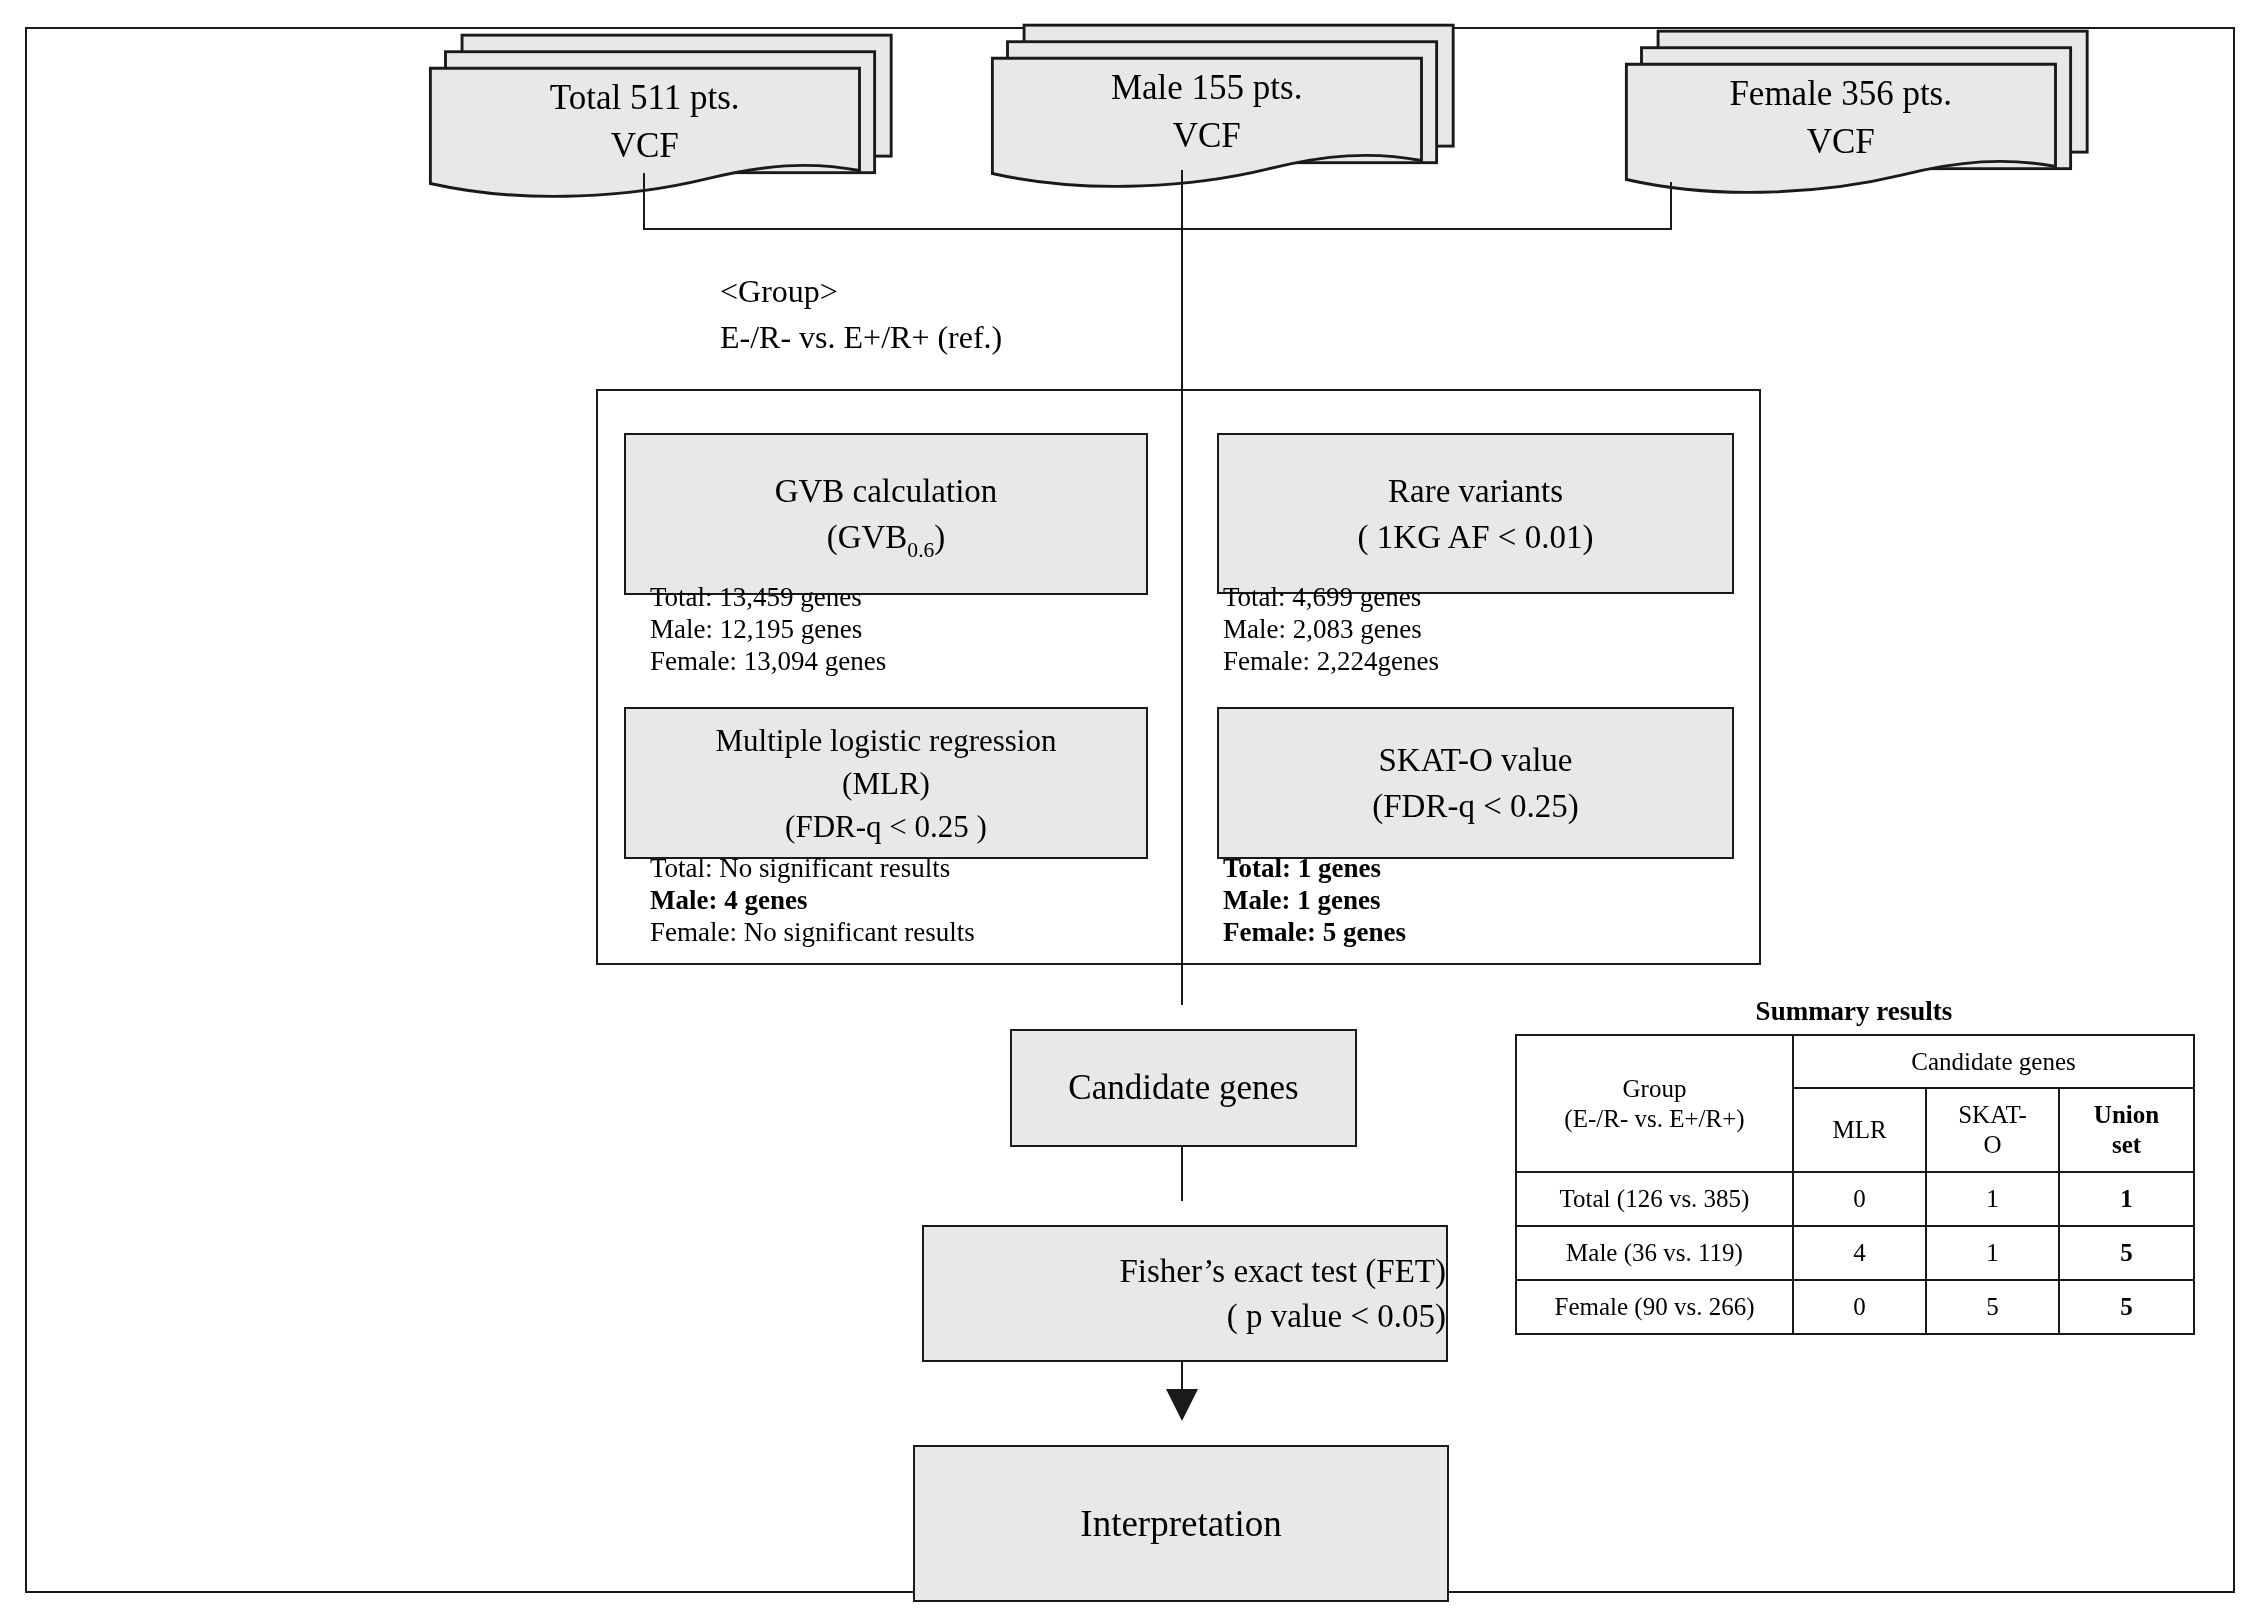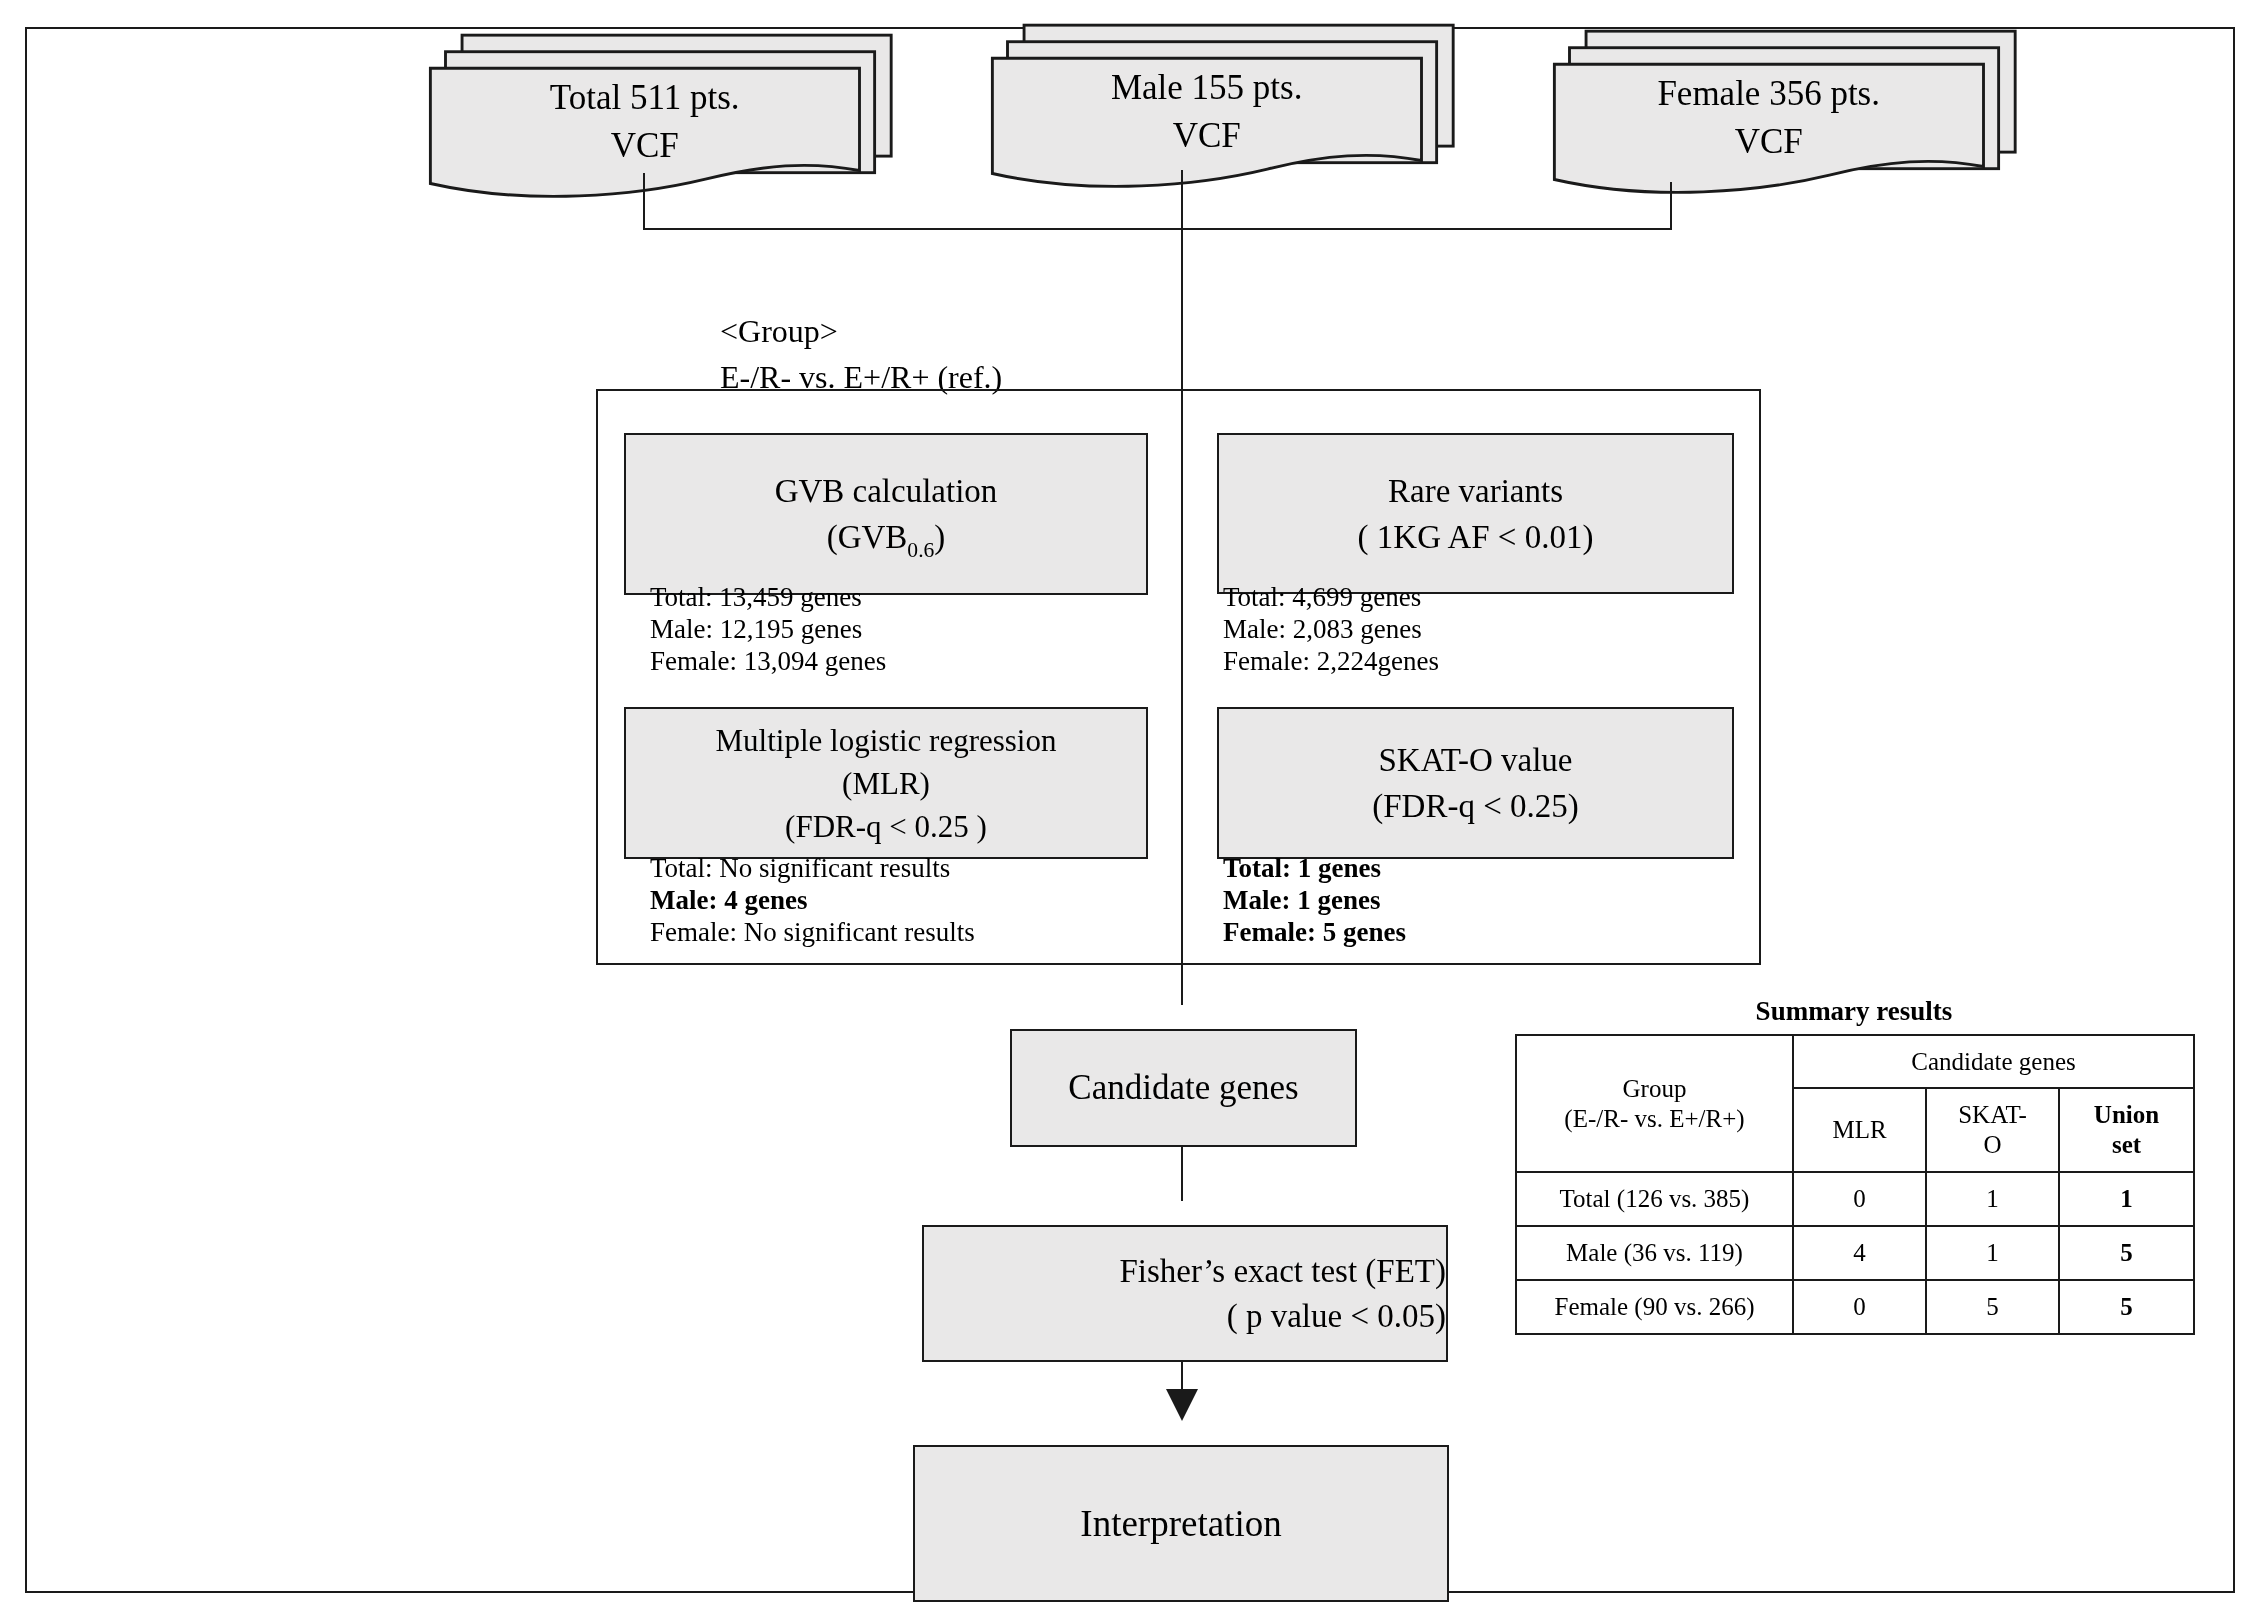--- a/index.html
+++ b/index.html
@@ -6,21 +6,21 @@
   .canvas{position:relative;width:2261px;height:1619px;background:#ffffff;
           font-family:"Liberation Serif","DejaVu Serif",serif;color:#000;overflow:hidden;}
   .abs{position:absolute;}
   .outer-frame{left:24.5px;top:27px;width:2206px;height:1562px;border:2.2px solid #1a1a1a;}
   .docstack{width:467px;height:180px;}
   .page{fill:#e9e8e8;stroke:#1a1a1a;stroke-width:4;}
   .doclabel{position:absolute;left:2.2px;top:35px;width:429px;height:108px;
             display:flex;flex-direction:column;align-items:center;justify-content:center;
             font-size:35px;line-height:48px;text-align:center;}
   .ln{background:#1a1a1a;}
-  .group-label{left:720px;top:268px;font-size:32px;line-height:46px;margin-top:40px;}
+  .group-label{left:720px;top:268px;font-size:32px;line-height:46px;}
   .bigbox{left:596px;top:389px;width:1161px;height:572px;border:2.2px solid #1a1a1a;background:transparent;}
   .gbox{background:#e9e8e8;border:2.2px solid #1a1a1a;display:flex;flex-direction:column;
         align-items:center;justify-content:center;text-align:center;font-size:33px;line-height:46px;margin-top:24px;}
   .gvb-box{left:624px;top:409px;width:520px;height:158px;}
   .rare-box{left:1217px;top:409px;width:513px;height:157px;}
   .mlr-box{left:624px;top:683px;width:520px;height:148px;font-size:31px;line-height:43px;}
   .skato-box{left:1217px;top:683px;width:513px;height:148px;}
   .candidate-box{left:1010px;top:1005px;width:343px;height:114px;font-size:35px;}
   .fisher-box{left:922px;top:1201px;width:522px;height:133px;line-height:45px;align-items:flex-end;}
   .interp-box{left:913px;top:1421px;width:532px;height:153px;font-size:37px;}
@@ -62,21 +62,21 @@
       <rect class="page" x="47" y="3" width="596" height="168"></rect>
       <rect class="page" x="24" y="26" width="596" height="168"></rect>
       <path class="page" d="M3,49 H599 V191 C530,178 465,183 385,203 C290,226 140,240 3,209 Z"></path>
     </svg>
     <div class="doclabel">
       <div>Male 155 pts.</div>
       <div>VCF</div>
     </div>
   </div>
 
-  <div class="abs docstack" style="left:1552px;top:29px;">
+  <div class="abs docstack" style="left:1624px;top:29px;">
     <svg width="467" height="180" viewBox="0 0 648 250">
       <rect class="page" x="47" y="3" width="596" height="168"></rect>
       <rect class="page" x="24" y="26" width="596" height="168"></rect>
       <path class="page" d="M3,49 H599 V191 C530,178 465,183 385,203 C290,226 140,240 3,209 Z"></path>
     </svg>
     <div class="doclabel">
       <div>Female 356 pts.</div>
       <div>VCF</div>
     </div>
   </div>

